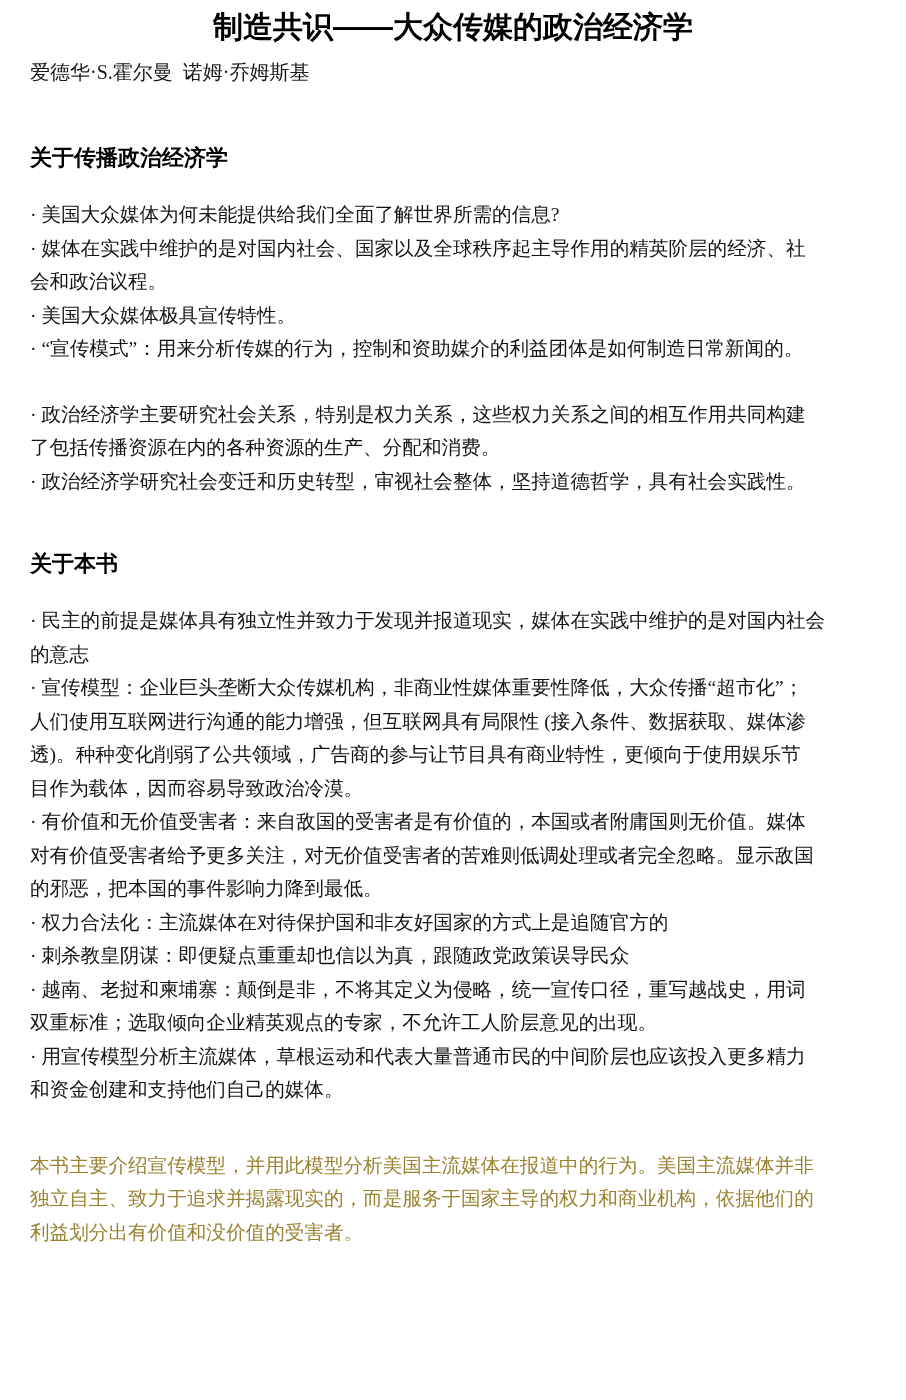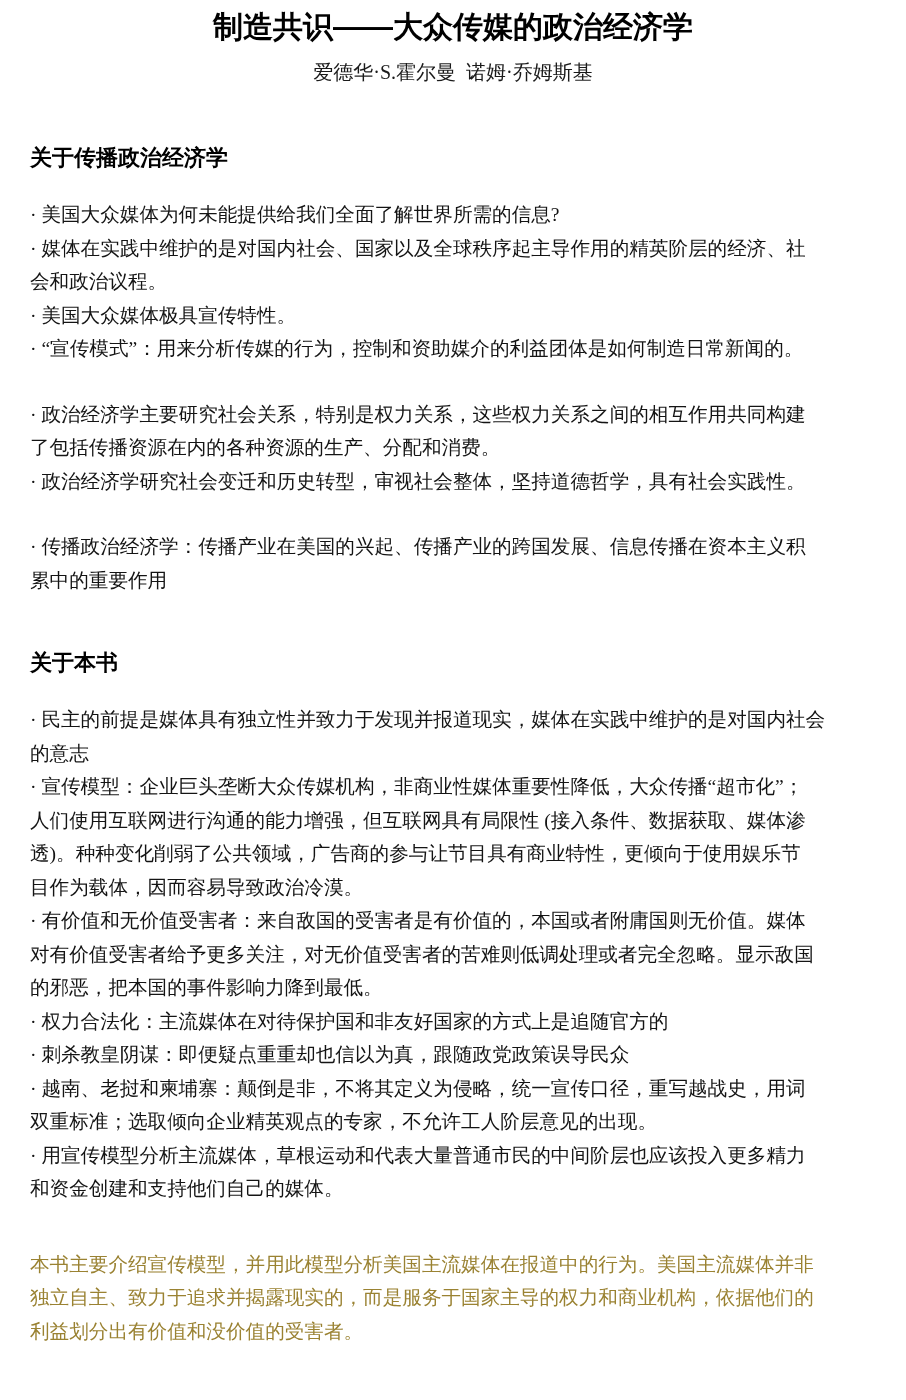--- a/index.html
+++ b/index.html
@@ -20,21 +20,21 @@
   .doc-title {
     text-align: center;
     font-family: "Liberation Sans", "DejaVu Sans", sans-serif;
     font-weight: 700;
     font-size: 30px;
     line-height: 30px;
     color: #000000;
     white-space: pre-wrap;
   }
   .doc-authors {
-    text-align: center;
+    text-align: left;
     font-family: "Liberation Serif", "DejaVu Serif", serif;
     font-size: 20px;
     line-height: 28px;
     margin-top: 16px;
     color: #1a1a1a;
     white-space: pre-wrap;
   }
   .section-heading {
     font-family: "Liberation Sans", "DejaVu Sans", sans-serif;
     font-weight: 700;
@@ -79,24 +79,20 @@
     <p class="line">· 美国大众媒体极具宣传特性。</p>
     <p class="line">· “宣传模式”：用来分析传媒的行为，控制和资助媒介的利益团体是如何制造日常新闻的。</p>
   </div>
 
   <div class="bullet-group">
     <p class="line">· 政治经济学主要研究社会关系，特别是权力关系，这些权力关系之间的相互作用共同构建
 了包括传播资源在内的各种资源的生产、分配和消费。</p>
     <p class="line">· 政治经济学研究社会变迁和历史转型，审视社会整体，坚持道德哲学，具有社会实践性。</p>
   </div>
 
-  <div class="bullet-group">
-    <p class="line">· 传播政治经济学：传播产业在美国的兴起、传播产业的跨国发展、信息传播在资本主义积
-累中的重要作用</p>
-  </div>
 
   <h2 class="section-heading heading-book">关于本书</h2>
 
   <div class="bullet-group">
     <p class="line">· 民主的前提是媒体具有独立性并致力于发现并报道现实，媒体在实践中维护的是对国内社会
 的意志</p>
     <p class="line">· 宣传模型：企业巨头垄断大众传媒机构，非商业性媒体重要性降低，大众传播“超市化”；
 人们使用互联网进行沟通的能力增强，但互联网具有局限性 (接入条件、数据获取、媒体渗
 透)。种种变化削弱了公共领域，广告商的参与让节目具有商业特性，更倾向于使用娱乐节
 目作为载体，因而容易导致政治冷漠。</p>

